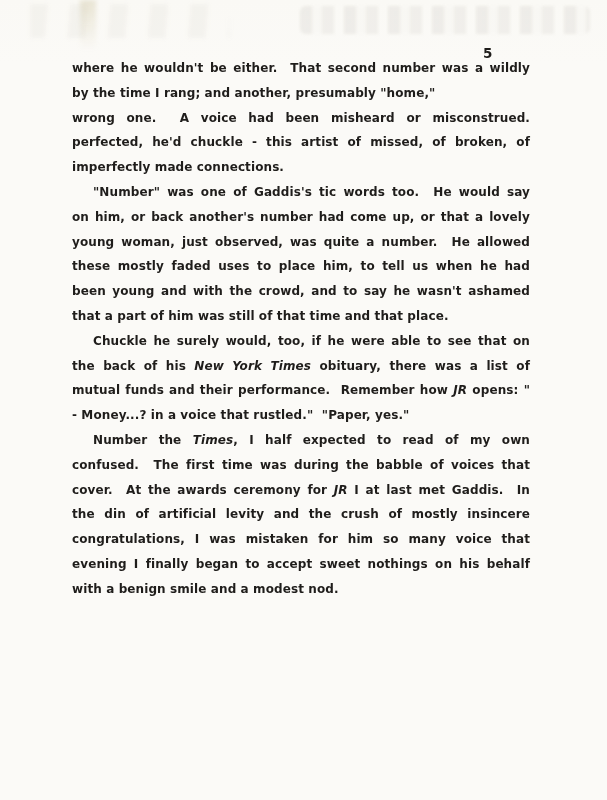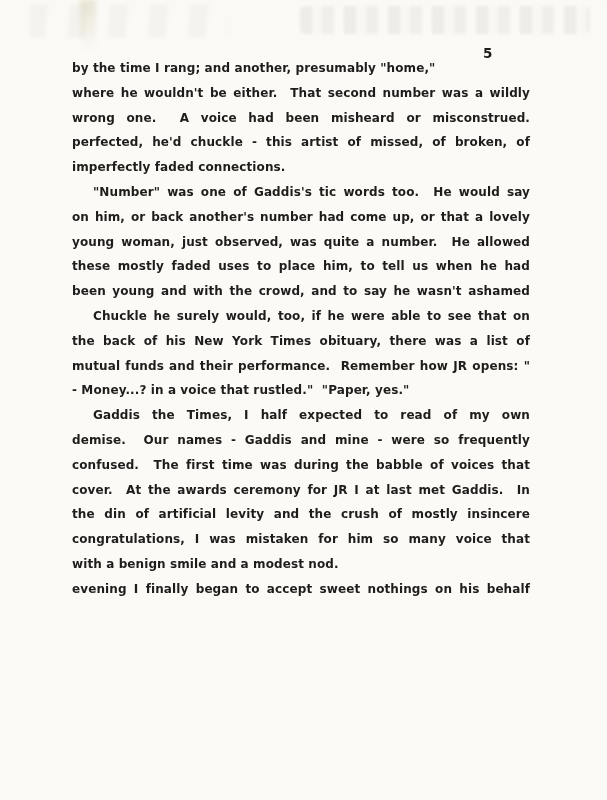--- a/index.html
+++ b/index.html
@@ -66,49 +66,50 @@
     text-align-last: justify;
     letter-spacing: 0.1px;
   }
   .line.no-just {
     text-align-last: left;
   }
   .line.indent {
     text-indent: 21px;
   }
   .it {
+    font-style: italic;
   }
 </style>
 </head>
 <body>
 
 <div class="page">
   <div class="scan-ghost-left"></div>
   <div class="scan-ghost-right"></div>
   <div class="scan-smudge"></div>
 
   <div class="page-number">5</div>
 
   <div class="text-block">
+      <div class="line"><span>where he wouldn't be either.&nbsp; That second number was a wildly</span></div>
       <div class="line no-just"><span>by the time I rang; and another, presumably "home,"</span></div>
-      <div class="line"><span>where he wouldn't be either.&nbsp; That second number was a wildly</span></div>
       <div class="line"><span>wrong one.&nbsp; A voice had been misheard or misconstrued.</span></div>
       <div class="line"><span>perfected, he'd chuckle - this artist of missed, of broken, of</span></div>
-      <div class="line no-just"><span>imperfectly faded connections.</span></div>
+      <div class="line no-just"><span>imperfectly made connections.</span></div>
       <div class="line indent"><span>"Number" was one of Gaddis's tic words too.&nbsp; He would say</span></div>
       <div class="line"><span>on him, or back another's number had come up, or that a lovely</span></div>
       <div class="line"><span>young woman, just observed, was quite a number.&nbsp; He allowed</span></div>
       <div class="line"><span>these mostly faded uses to place him, to tell us when he had</span></div>
       <div class="line"><span>been young and with the crowd, and to say he wasn't ashamed</span></div>
+      <div class="line no-just"><span>that a part of him was still of that time and that place.</span></div>
       <div class="line indent"><span>Chuckle he surely would, too, if he were able to see that on</span></div>
       <div class="line"><span>the back of his </span><span class="it">New York Times</span><span> obituary, there was a list of</span></div>
       <div class="line"><span>mutual funds and their performance.&nbsp; Remember how </span><span class="it">JR</span><span> opens: "</span></div>
       <div class="line no-just"><span>- Money...? in a voice that rustled."&nbsp; "Paper, yes."</span></div>
-      <div class="line indent"><span>Gaddis the </span><span class="it">Times</span><span>, I half expected to read of my own</span></div>
-      <div class="line"><span>demise.&nbsp; Our names - Gaddis and mine - were so frequently</span></div>
+      <div class="line indent"><span>Number the </span><span class="it">Times</span><span>, I half expected to read of my own</span></div>
       <div class="line"><span>confused.&nbsp; The first time was during the babble of voices that</span></div>
       <div class="line"><span>cover.&nbsp; At the awards ceremony for </span><span class="it">JR</span><span> I at last met Gaddis.&nbsp; In</span></div>
       <div class="line"><span>the din of artificial levity and the crush of mostly insincere</span></div>
       <div class="line"><span>congratulations, I was mistaken for him so many voice that</span></div>
+      <div class="line"><span>evening I finally began to accept sweet nothings on his behalf</span></div>
       <div class="line no-just"><span>with a benign smile and a modest nod.</span></div>
-      <div class="line"><span>evening I finally began to accept sweet nothings on his behalf</span></div>
     </div>
 </div>
 
 </body></html>

